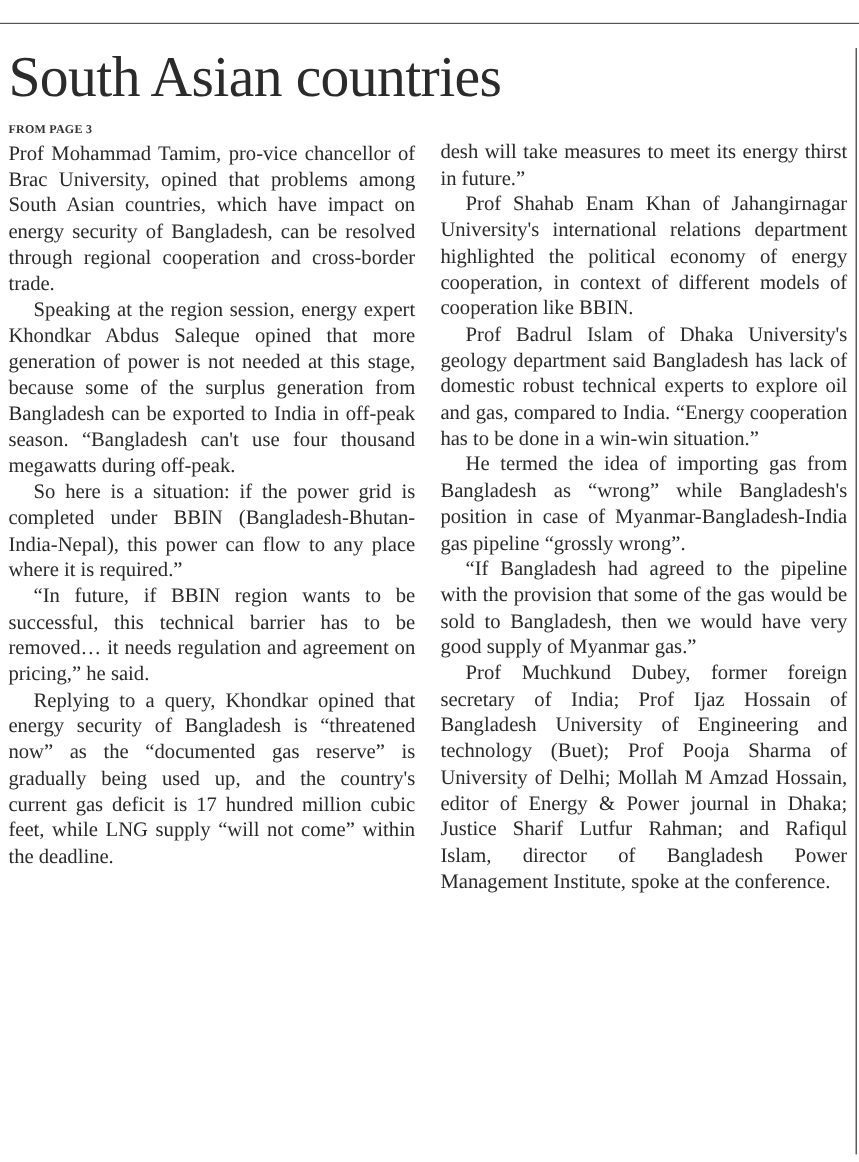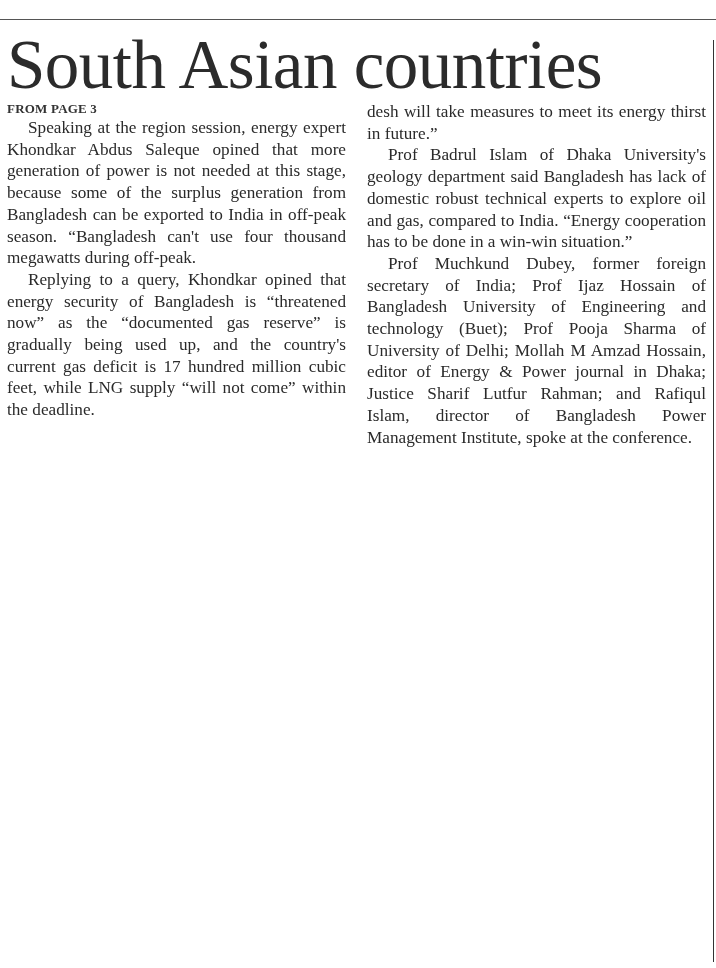--- a/index.html
+++ b/index.html
@@ -31,21 +31,21 @@
       height: 922px;
       border-left: 1.5px solid #333333;
     }
     .headline {
       position: absolute;
       left: 7px;
       top: 30px;
       margin: 0;
       font-family: "Liberation Serif", "DejaVu Serif", serif;
       font-weight: normal;
-      font-size: 69px;
+      font-size: 48px;
       line-height: 70px;
       letter-spacing: -0.5px;
       color: #2b2b2b;
       white-space: nowrap;
     }
     .col {
       position: absolute;
       top: 101px;
       font-family: "Liberation Serif", "DejaVu Serif", serif;
       font-size: 17.2px;
@@ -54,23 +54,24 @@
       hyphens: manual;
       color: #2a2a2a;
     }
     .col-left {
       left: 7px;
       width: 339px;
     }
     .col-right {
       left: 367px;
       width: 339px;
+      margin-top: 15px;
     }
     .kicker {
-      font-size: 13px;
+      font-size: 10px;
       line-height: 16px;
       font-weight: bold;
       letter-spacing: 0.2px;
       color: #333333;
       display: block;
       height: 16px;
     }
     .col p {
       margin: 0;
     }
@@ -81,21 +82,27 @@
 </head>
 <body>
 
 <div class="top-rule"></div>
 <div class="right-rule"></div>
 
 <h1 class="headline">South Asian countries</h1>
 
 <div class="col col-left">
   <span class="kicker">FROM PAGE 3</span>
+  <p>Prof Mohammad Tamim, pro-vice chan­cellor of Brac University, opined that prob­lems among South Asian countries, which have impact on energy security of Bangladesh, can be resolved through regional cooperation and cross-border trade.</p>
   <p class="indent">Speaking at the region session, energy expert Khondkar Abdus Saleque opined that more generation of power is not needed at this stage, because some of the surplus generation from Bangladesh can be exported to India in off-peak season. “Ban­gladesh can't use four thousand megawatts during off-peak.</p>
+  <p class="indent">So here is a situation: if the power grid is completed under BBIN (Bangladesh-Bhutan-India-Nepal), this power can flow to any place where it is required.”</p>
+  <p class="indent">“In future, if BBIN region wants to be successful, this technical barrier has to be removed… it needs regulation and agree­ment on pricing,” he said.</p>
   <p class="indent">Replying to a query, Khondkar opined that energy security of Bangladesh is “threatened now” as the “documented gas reserve” is gradually being used up, and the country's current gas deficit is 17 hundred million cubic feet, while LNG supply “will not come” within the dead­line.</p>
 </div>
 
 <div class="col col-right">
   <p>desh will take measures to meet its energy thirst in future.”</p>
+  <p class="indent">Prof Shahab Enam Khan of Jahangirnagar University's international relations department highlighted the politi­cal economy of energy cooperation, in context of different models of cooperation like BBIN.</p>
   <p class="indent">Prof Badrul Islam of Dhaka University's geology department said Bangladesh has lack of domestic robust technical experts to explore oil and gas, compared to India. “Energy cooperation has to be done in a win-win situation.”</p>
+  <p class="indent">He termed the idea of importing gas from Bangladesh as “wrong” while Bangladesh's position in case of Myanmar-Bangladesh-India gas pipeline “grossly wrong”.</p>
+  <p class="indent">“If Bangladesh had agreed to the pipeline with the provision that some of the gas would be sold to Bangladesh, then we would have very good supply of Myanmar gas.”</p>
   <p class="indent">Prof Muchkund Dubey, former foreign secretary of India; Prof Ijaz Hossain of Bangladesh University of Engineering and technology (Buet); Prof Pooja Sharma of University of Delhi; Mollah M Amzad Hossain, editor of Energy &amp; Power journal in Dhaka; Justice Sharif Lutfur Rahman; and Rafiqul Islam, director of Bangladesh Power Management Institute, spoke at the conference.</p>
 </div>
 
 </body></html>

